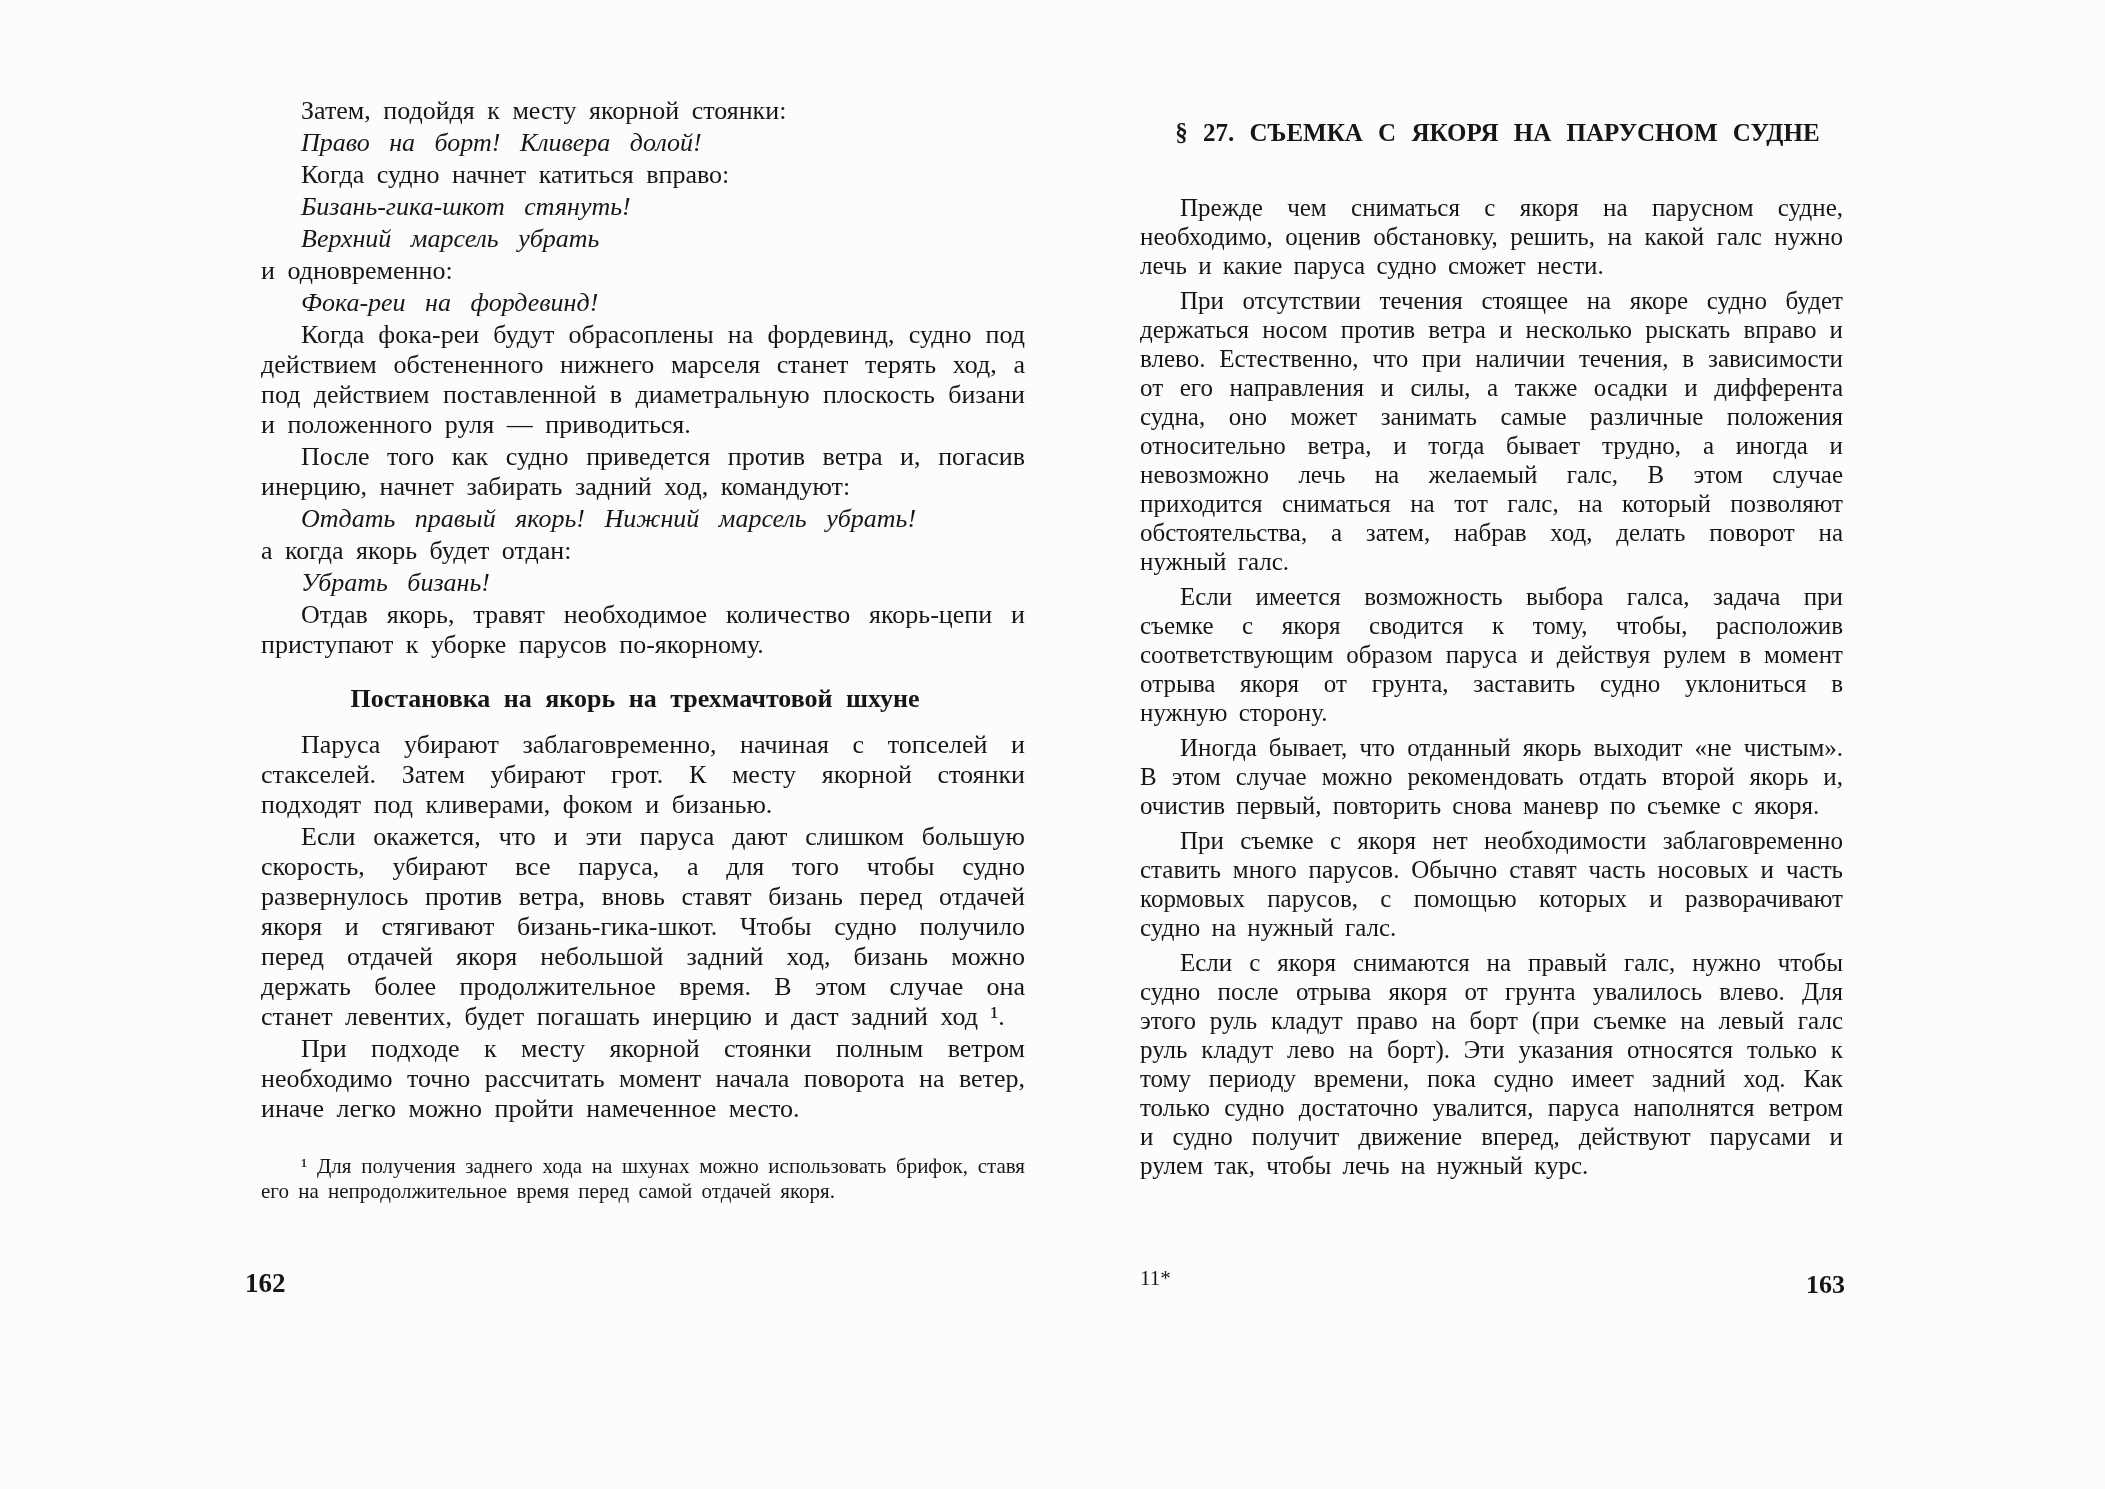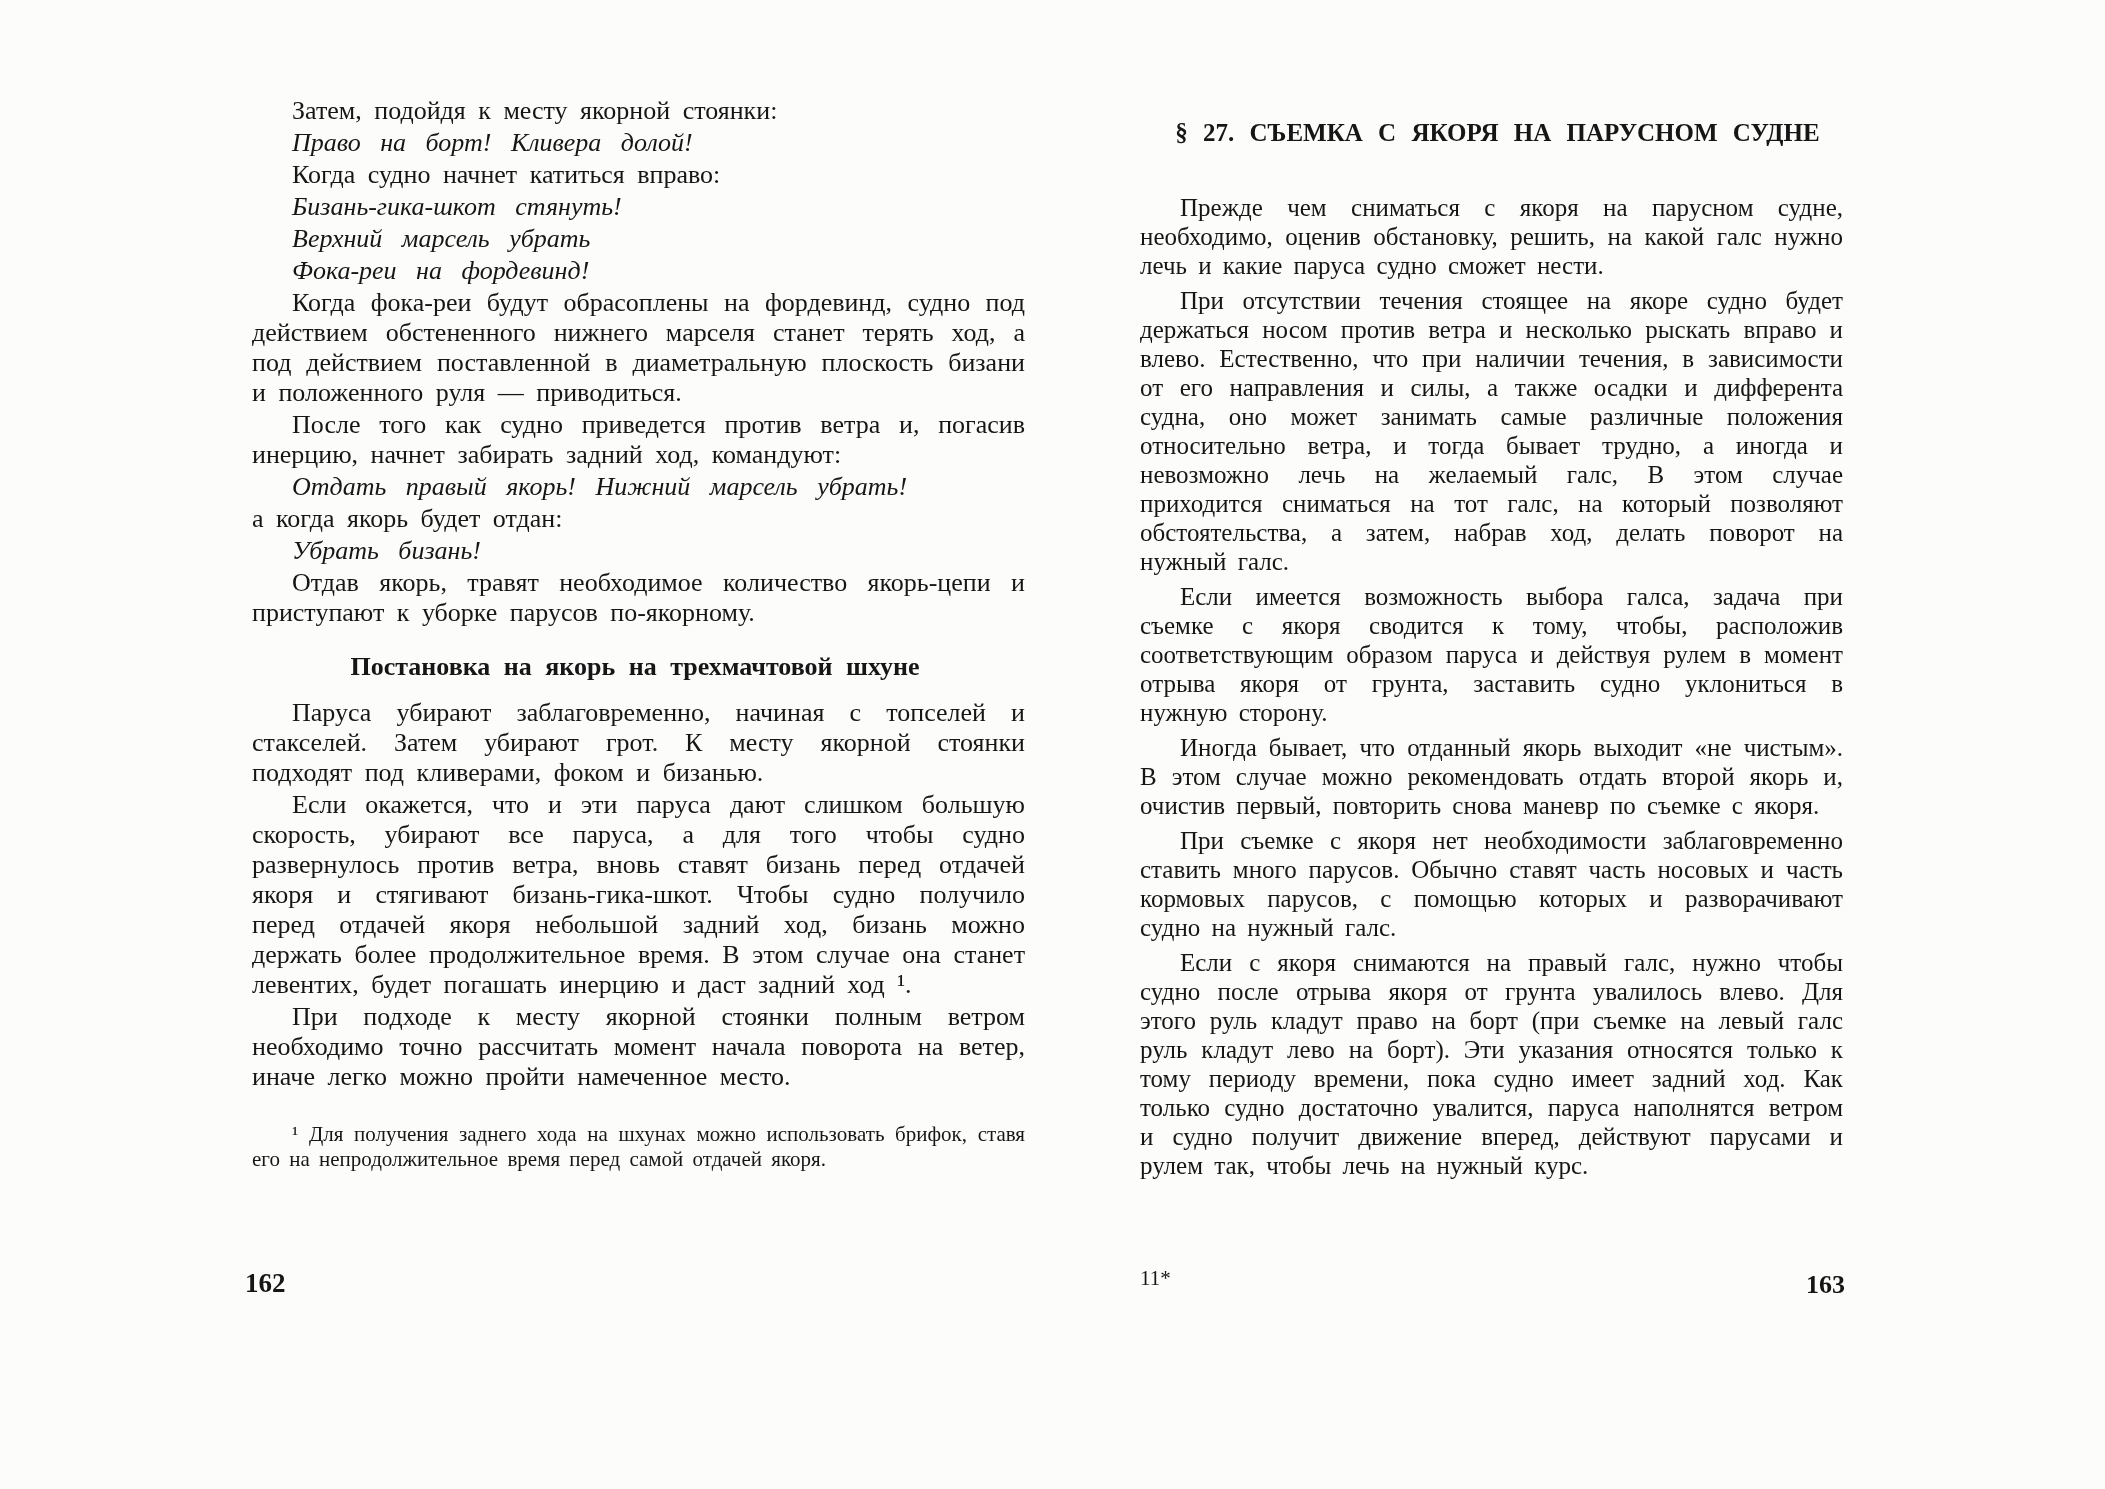--- a/index.html
+++ b/index.html
@@ -16,21 +16,21 @@
     overflow: hidden;
   }
   
   .col-left {
     position: absolute;
     left: 245px; top: 96px; width: 780px;
     font-size: 26px; line-height: 30px;
     text-align: justify;
     word-spacing: 6px;
   }
-  .col-left p { margin: 0 0 2px 7px; }
+  .col-left p { margin: 0 0 2px 16px; }
   .p-indent { text-indent: 40px; }
   .p-flush  { text-indent: 0; }
   .cmd {
     font-style: italic;
     text-indent: 40px;
     text-align: left;
     word-spacing: 13px;
   }
   .section-heading {
     font-weight: bold;
@@ -80,20 +80,21 @@
 <body>
 
 <div class="spread">
 
   <div class="col-left">
     <p class="p-indent">Затем, подойдя к месту якорной стоянки:</p>
     <p class="cmd">Право на борт! Кливера долой!</p>
     <p class="p-indent">Когда судно начнет катиться вправо:</p>
     <p class="cmd">Бизань-гика-шкот стянуть!</p>
     <p class="cmd">Верхний марсель убрать</p>
+    <p class="p-flush">и одновременно:</p>
     <p class="cmd">Фока-реи на фордевинд!</p>
     <p class="p-indent">Когда фока-реи будут обрасоплены на фордевинд, судно под действием обстененного нижнего марселя станет терять ход, а под действием поставленной в диаметральную плоскость бизани и положенного руля — приводиться.</p>
     <p class="p-indent">После того как судно приведется против ветра и, погасив инерцию, начнет забирать задний ход, командуют:</p>
     <p class="cmd">Отдать правый якорь! Нижний марсель убрать!</p>
     <p class="p-flush">а когда якорь будет отдан:</p>
     <p class="cmd">Убрать бизань!</p>
     <p class="p-indent">Отдав якорь, травят необходимое количество якорь-цепи и приступают к уборке парусов по-якорному.</p>
 
     <p class="section-heading">Постановка на якорь на трехмачтовой шхуне</p>
 

